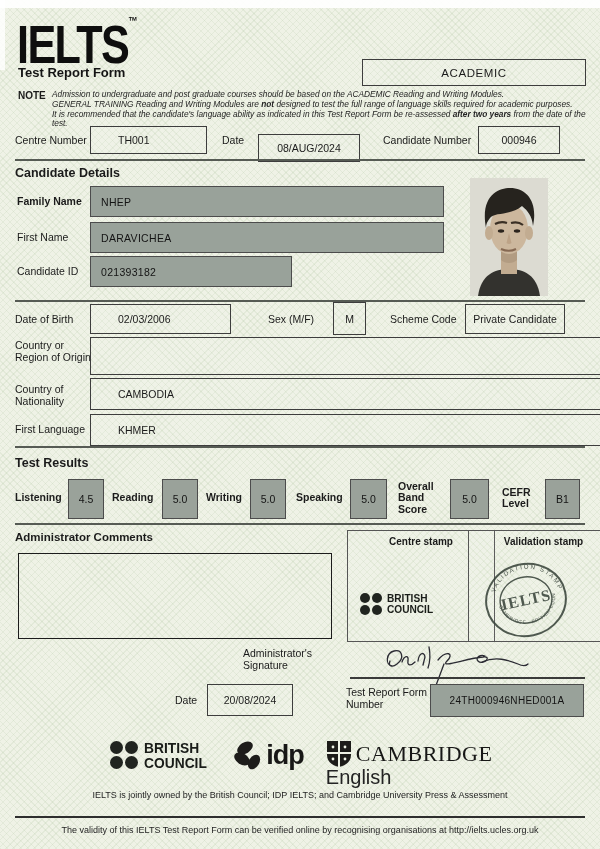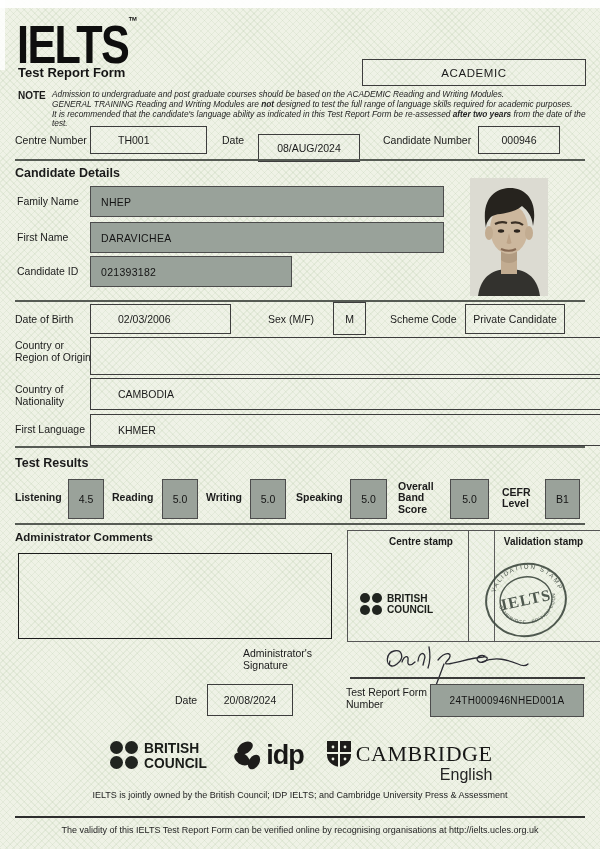--- a/index.html
+++ b/index.html
@@ -56,21 +56,21 @@
   <div class="abs fieldbox padl" style="left:90px;top:126px;width:88px;height:26px;">TH001</div>
   <div class="abs lab" style="left:222px;top:134px;">Date</div>
   <div class="abs fieldbox center" style="left:258px;top:134px;width:100px;height:26px;">08/AUG/2024</div>
   <div class="abs lab" style="left:383px;top:134px;">Candidate Number</div>
   <div class="abs fieldbox center" style="left:478px;top:126px;width:80px;height:26px;">000946</div>
 
   <div class="divider" style="top:159px;"></div>
 
   <div class="abs h-sec" style="left:15px;top:166px;">Candidate Details</div>
 
-  <div class="abs lab" style="left:17px;top:195px;">Family Name</div>
+  <div class="abs lab" style="left:17px;top:195px;font-weight:bold;">Family Name</div>
   <div class="abs graybox padl" style="left:90px;top:186px;width:342px;height:29px;">NHEP</div>
 
   <div class="abs lab" style="left:17px;top:231px;">First Name</div>
   <div class="abs graybox padl" style="left:90px;top:222px;width:342px;height:29px;">DARAVICHEA</div>
 
   <div class="abs lab" style="left:17px;top:265px;">Candidate ID</div>
   <div class="abs graybox padl" style="left:90px;top:256px;width:190px;height:29px;">021393182</div>
 
   <div class="abs" style="left:470px;top:178px;width:78px;height:118px;">
     <svg width="78" height="118" viewBox="0 0 78 118">
@@ -213,21 +213,21 @@
         <svg width="26" height="28" viewBox="0 0 26 28">
           <path d="M1,1 h24 v14 c0,7 -6,11 -12,12 C7,26 1,22 1,15 Z" fill="#1d1c1a"></path>
           <path d="M13,1 v26 M1,13 h24" stroke="#eff2e6" stroke-width="2"></path>
           <circle cx="7" cy="7" r="1.4" fill="#eff2e6"></circle>
             <circle cx="19" cy="7" r="1.4" fill="#eff2e6"></circle>
           <circle cx="7" cy="19" r="1.4" fill="#eff2e6"></circle>
             <circle cx="19" cy="19" r="1.4" fill="#eff2e6"></circle>
         </svg>
         <span style="font-family:'Liberation Serif',serif;font-size:22px;color:#171716;letter-spacing:.5px;">CAMBRIDGE</span>
       </div>
-      <div style="text-align:right;font-size:16px;color:#232323;margin-top:-2px;">English</div>
+      <div style="font-size:20px;color:#232323;margin-top:-2px;">English</div>
     </div>
   </div>
   <div class="abs smalltext" style="left:0;top:790px;width:600px;text-align:center;">IELTS is jointly owned by the British Council; IDP IELTS; and Cambridge University Press &amp; Assessment</div>
 
   <div class="abs" style="left:15px;top:816px;width:570px;height:2px;background:#2e2e2e;"></div>
   <div class="abs smalltext" style="left:0;top:825px;width:600px;text-align:center;">The validity of this IELTS Test Report Form can be verified online by recognising organisations at http://ielts.ucles.org.uk</div>
 
 </div>
 
 </body></html>

